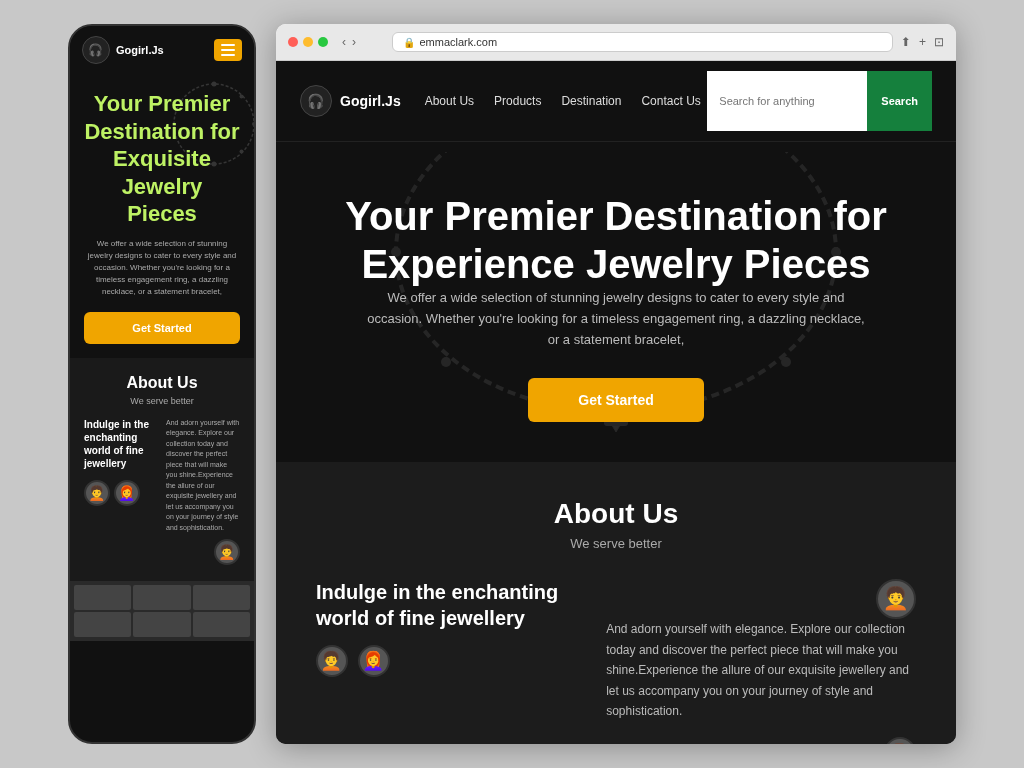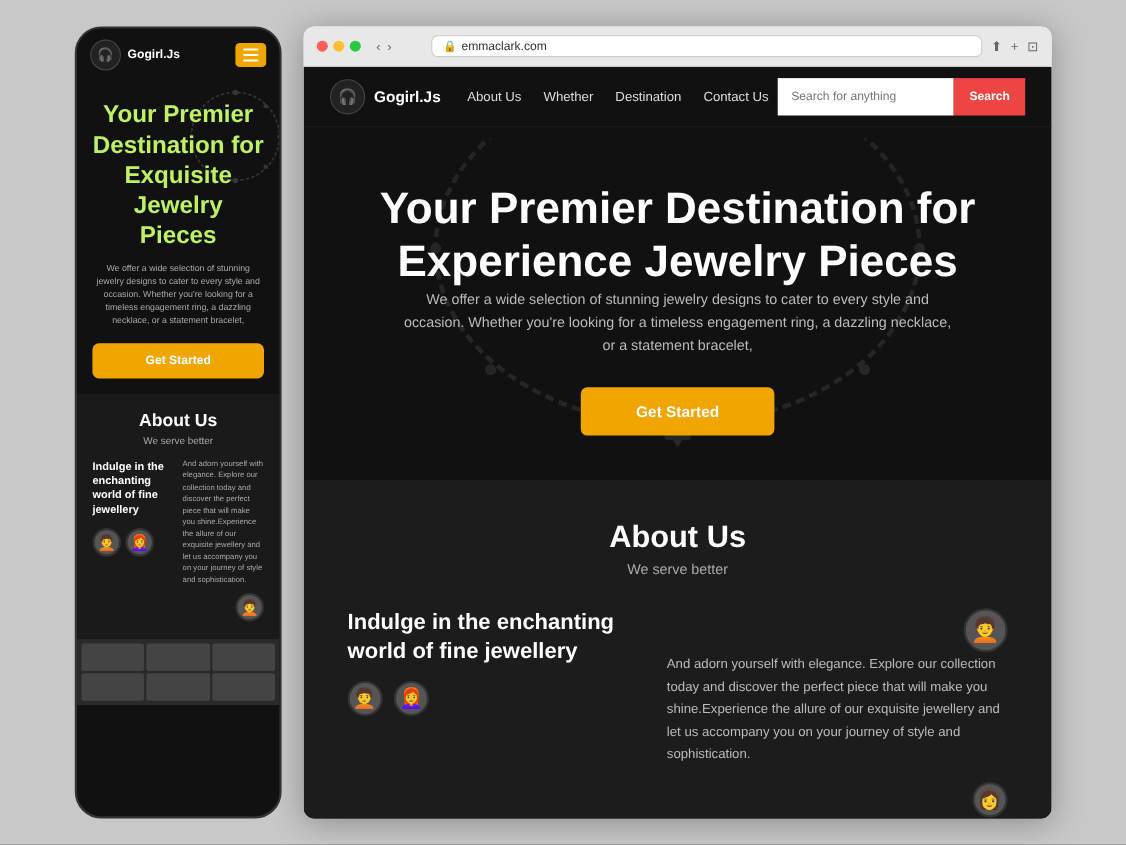--- a/index.html
+++ b/index.html
@@ -359,24 +359,24 @@
       background: #fff;
       border: none;
       padding: 6px 12px;
       font-size: 11px;
       color: #333;
       width: 160px;
       outline: none;
     }
 
     .search-btn {
-      background: #ef4444;
+      background: #15803d;
       color: #fff;
       border: none;
-      padding: 11px 14px;
+      padding: 24px 14px;
       font-size: 11px;
       font-weight: bold;
       cursor: pointer;
     }
 
     
     .desktop-hero {
       background: #111;
       padding: 50px 40px 40px;
       text-align: center;
@@ -615,21 +615,21 @@
 
   <div class="desktop-site">
 
     <nav class="desktop-nav">
       <div class="nav-logo">
         <div class="nav-logo-icon">🎧</div>
         <span class="nav-logo-text">Gogirl.Js</span>
       </div>
       <div class="nav-links">
         <a class="nav-link">About Us</a>
-        <a class="nav-link">Whether</a>
+        <a class="nav-link">Products</a>
         <a class="nav-link">Destination</a>
         <a class="nav-link">Contact Us</a>
       </div>
       <div class="nav-search">
         <input class="search-input" type="text" placeholder="Search for anything" style="">
         <button class="search-btn">Search</button>
       </div>
     </nav>
 
     <section class="desktop-hero">

